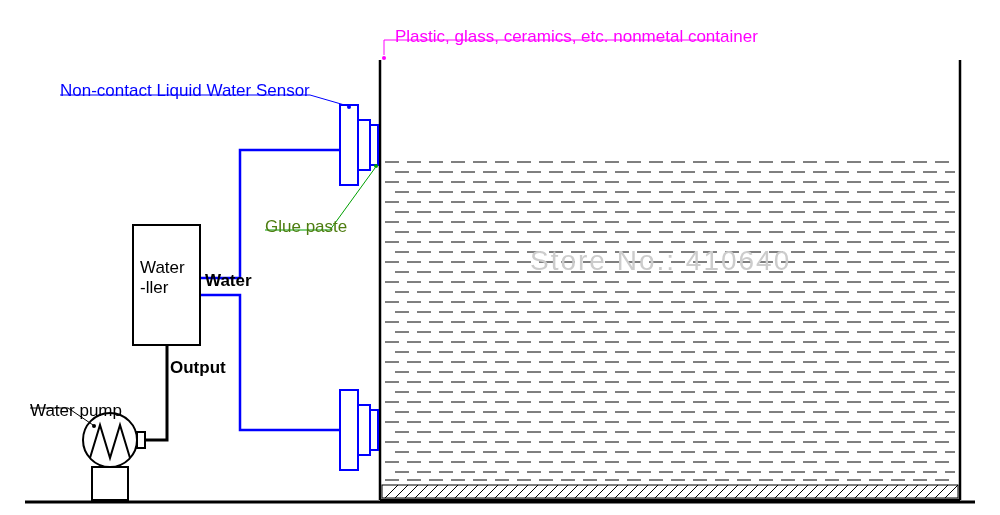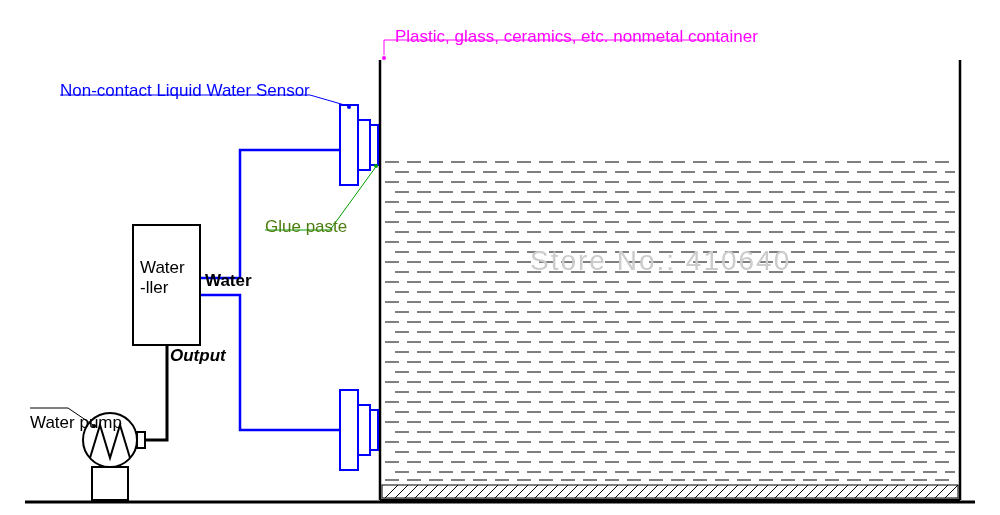--- a/index.html
+++ b/index.html
@@ -156,14 +156,14 @@
 </svg>
 
 <div class="watermark" style="left:530px; top:245px;">Store No.: 410640</div>
 
 <div class="label red" style="left:395px; top:27px;">Plastic, glass, ceramics, etc. nonmetal container</div>
 <div class="label blue" style="left:60px; top:81px; font-weight:500;">Non-contact Liquid Water Sensor</div>
 <div class="label green" style="left:265px; top:217px;">Glue paste</div>
 <div class="label black" style="left:140px; top:258px;">Water</div>
 <div class="label black" style="left:140px; top:278px;text-align:right;">-ller</div>
 <div class="label black" style="left:205px; top:271px; font-weight:bold;">Water</div>
-<div class="label black" style="left:170px; top:346px; font-weight:bold;font-style:italic;">Output</div>
-<div class="label black" style="left:30px; top:413px;">Water pump</div>
+<div class="label black" style="left:170px; top:358px; font-weight:bold;">Output</div>
+<div class="label black" style="left:30px; top:401px;">Water pump</div>
 
 </body></html>

